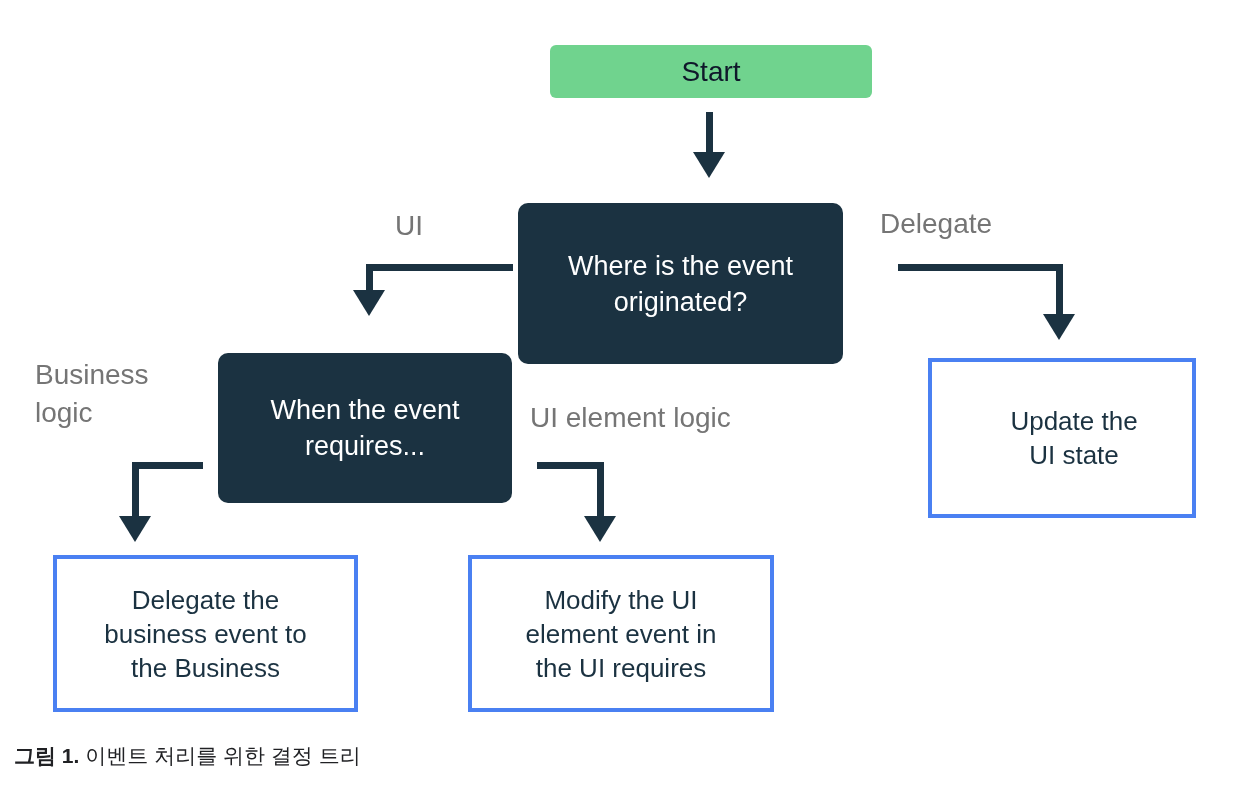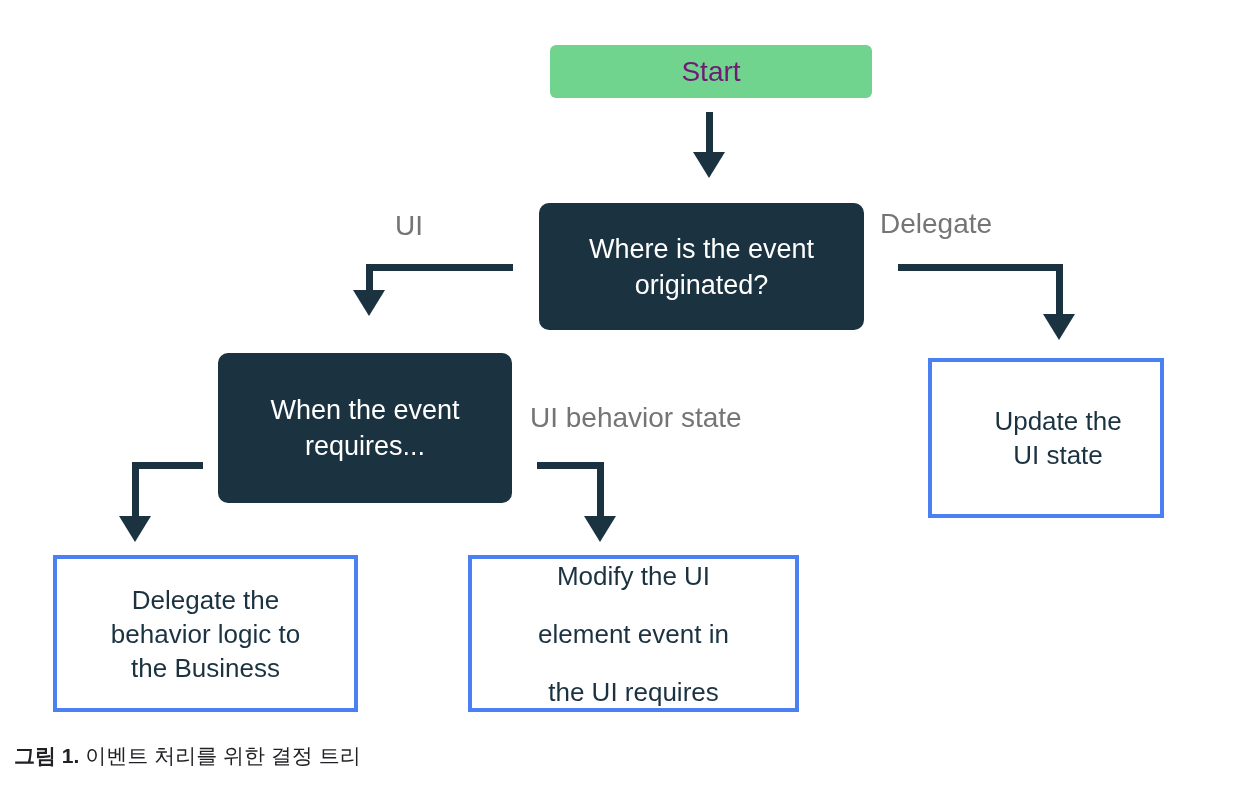--- a/index.html
+++ b/index.html
@@ -19,21 +19,21 @@
     display: flex;
     flex-direction: column;
     align-items: center;
     justify-content: center;
     text-align: center;
   }
   .node span { display: block; }
 
   .node-green {
     background: var(--green, #70d38e);
-    color: #701a75;
+    color: #0f172a;
     border-radius: 6px;
     font-size: 28px;
   }
   .node-navy {
     background: var(--navy, #1b3241);
     color: #ffffff;
     border-radius: 10px;
     font-size: 27px;
     line-height: 36px;
   }
@@ -87,73 +87,77 @@
 
   <div class="node node-green" style="left:550px; top:45px; width:322px; height:53px;">
     <span>Start</span>
   </div>
 
   <div>
     <div class="seg" style="left:706px; top:112px; width:7px; height:40px;"></div>
     <div class="head" style="left:693px; top:152px;"></div>
   </div>
 
-  <div class="node node-navy" style="left:539px; top:203px; width:325px; height:127px;text-align:right;">
+  <div class="node node-navy" style="left:518px; top:203px; width:325px; height:161px;text-align:right;">
     <span>Where is the event</span>
     <span>originated?</span>
   </div>
 
   <div class="edge-label" style="left:395px; top:207px; width:85px;">UI</div>
 
   <div class="edge-label" style="left:880px; top:205px; width:200px;">Delegate</div>
 
   <div>
     <div class="seg" style="left:366px; top:264px; width:147px; height:7px;"></div>
     <div class="seg" style="left:366px; top:264px; width:7px; height:26px;"></div>
     <div class="head" style="left:353px; top:290px;"></div>
   </div>
 
   <div>
     <div class="seg" style="left:898px; top:264px; width:165px; height:7px;"></div>
     <div class="seg" style="left:1056px; top:264px; width:7px; height:50px;"></div>
     <div class="head" style="left:1043px; top:314px;"></div>
   </div>
 
-  <div class="node node-outline" style="left:928px; top:358px; width:236px; height:160px;padding-left:24px;">
+  <div class="node node-outline" style="left:928px; top:358px; width:268px; height:160px;padding-left:24px;">
     <span>Update the</span>
     <span>UI state</span>
   </div>
 
   <div class="node node-navy" style="left:218px; top:353px; width:294px; height:150px;">
     <span>When the event</span>
     <span>requires...</span>
   </div>
 
+  <div class="edge-label" style="left:35px; top:356px; width:160px;">
+    <span>Business</span>
+    <span>logic</span>
+  </div>
 
-  <div class="edge-label" style="left:530px; top:399px; width:250px;">UI behavior state</div>
+  <div class="edge-label" style="left:530px; top:399px; width:250px;">UI element logic</div>
 
   <div>
     <div class="seg" style="left:132px; top:462px; width:71px; height:7px;"></div>
     <div class="seg" style="left:132px; top:462px; width:7px; height:54px;"></div>
     <div class="head" style="left:119px; top:516px;"></div>
   </div>
 
   <div>
     <div class="seg" style="left:537px; top:462px; width:67px; height:7px;"></div>
     <div class="seg" style="left:597px; top:462px; width:7px; height:54px;"></div>
     <div class="head" style="left:584px; top:516px;"></div>
   </div>
 
   <div class="node node-outline" style="left:53px; top:555px; width:305px; height:157px;">
     <span>Delegate the</span>
-    <span>behavior logic to</span>
+    <span>business event to</span>
     <span>the Business</span>
   </div>
 
-  <div class="node node-outline" style="left:468px; top:555px; width:331px; height:157px;gap:24px;">
+  <div class="node node-outline" style="left:468px; top:555px; width:306px; height:157px;">
     <span>Modify the UI</span>
     <span>element event in</span>
     <span>the UI requires</span>
   </div>
 
   <div class="caption">
     <span class="fig">그림 1.</span><span>이벤트 처리를 위한 결정 트리</span>
   </div>
 
 </div>

